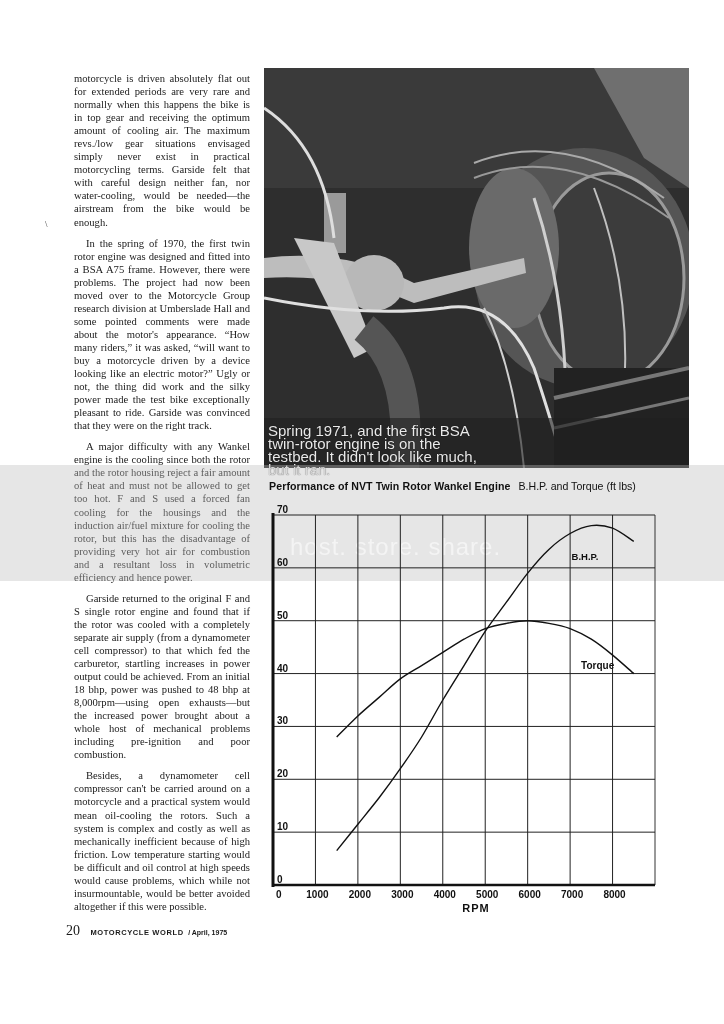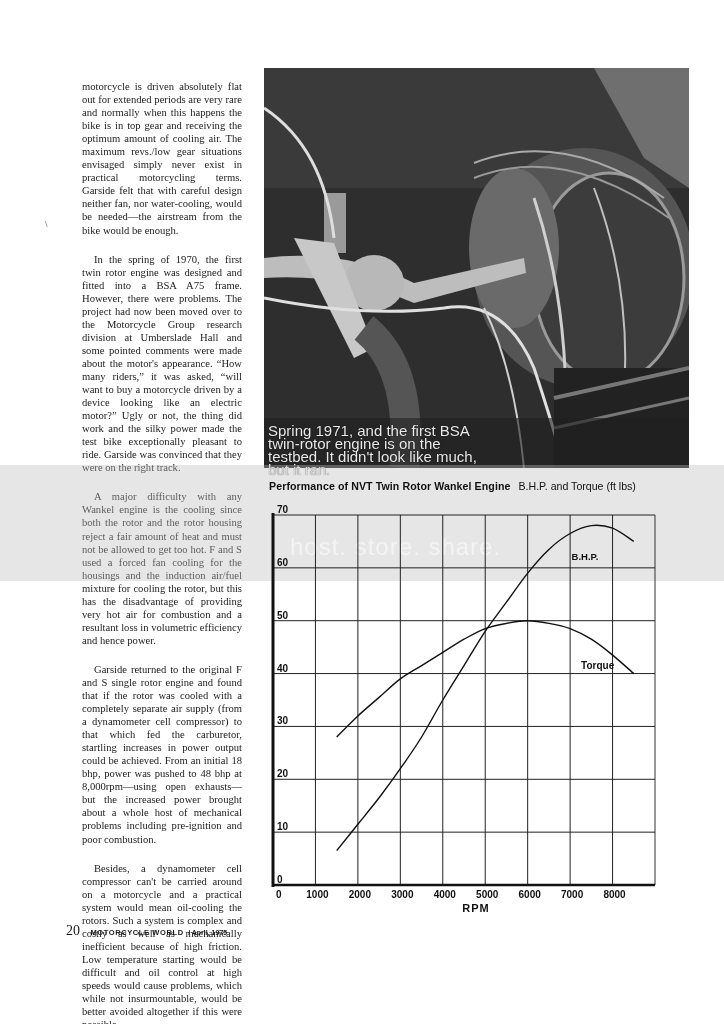--- a/index.html
+++ b/index.html
@@ -1,18 +1,18 @@
 <!DOCTYPE html>
 <html><head>
 <meta charset="utf-8">
 <style>
   html, body { margin:0; padding:0; }
   body { width:724px; height:1024px; background:#ffffff; position:relative; overflow:hidden; font-family:"Liberation Serif", serif; color:#1a1a1a; }
   .col-left { position:absolute; left:66px; top:64px; width:192px; font-size:10.6px; line-height:13.05px; text-align:justify; }
-  .col-left p { margin:16px; }
+  .col-left p { margin:8px; }
   .col-left p.indent { text-indent:12px; }
   .margin-mark { position:absolute; left:45px; top:219px; font-size:9px; color:#444; }
   .photo { position:absolute; left:264px; top:68px; width:425px; height:400px; background:#2b2b2b; overflow:hidden; }
   .photo svg { position:absolute; left:0; top:0; }
   .caption { position:absolute; left:268px; top:424px; width:230px; font-family:"Liberation Sans", sans-serif; font-size:15px; line-height:13px; color:#eaeaea; text-shadow:0 0 1px #000; }
   .chart-title { position:absolute; left:269px; top:480px; font-family:"Liberation Sans", sans-serif; font-weight:bold; font-size:10.6px; color:#111; white-space:nowrap; }
   .chart-title .t1 { letter-spacing:0.1px;margin-top:8px; }
   .chart-title .t2 { margin-left:5px; font-weight:normal; }
   .watermark { position:absolute; left:0; top:465px; width:724px; height:116px; background:rgba(190,190,190,0.38); pointer-events:none; }
   .wm-text2 { position:absolute; left:290px; top:533px; font-family:"Liberation Sans", sans-serif; font-size:24px; color:rgba(255,255,255,0.55); letter-spacing:1px; }

